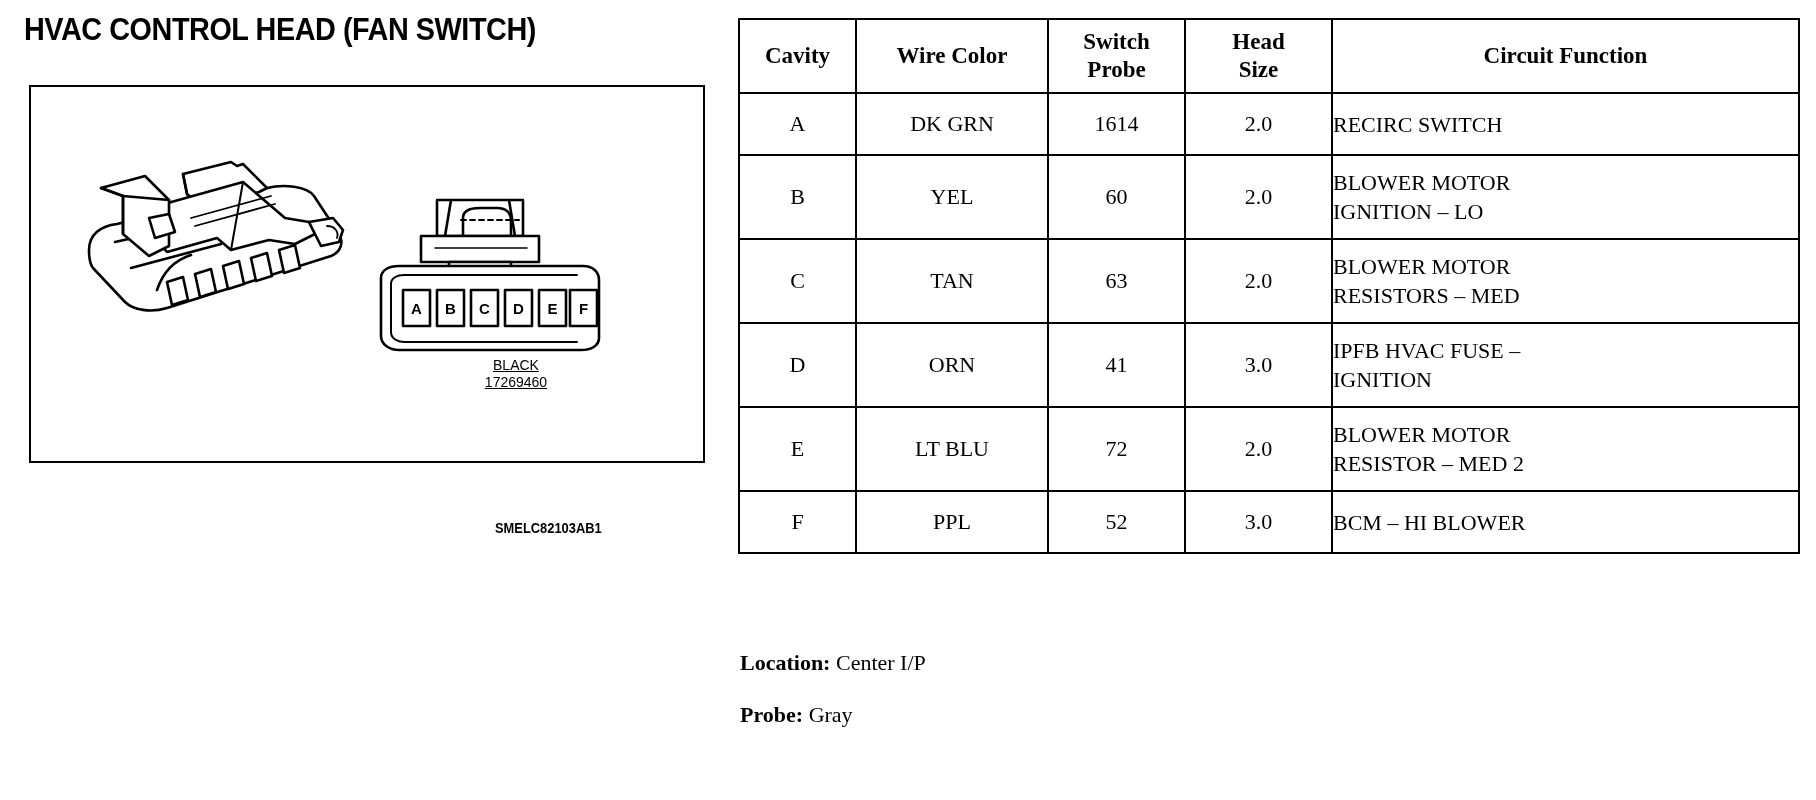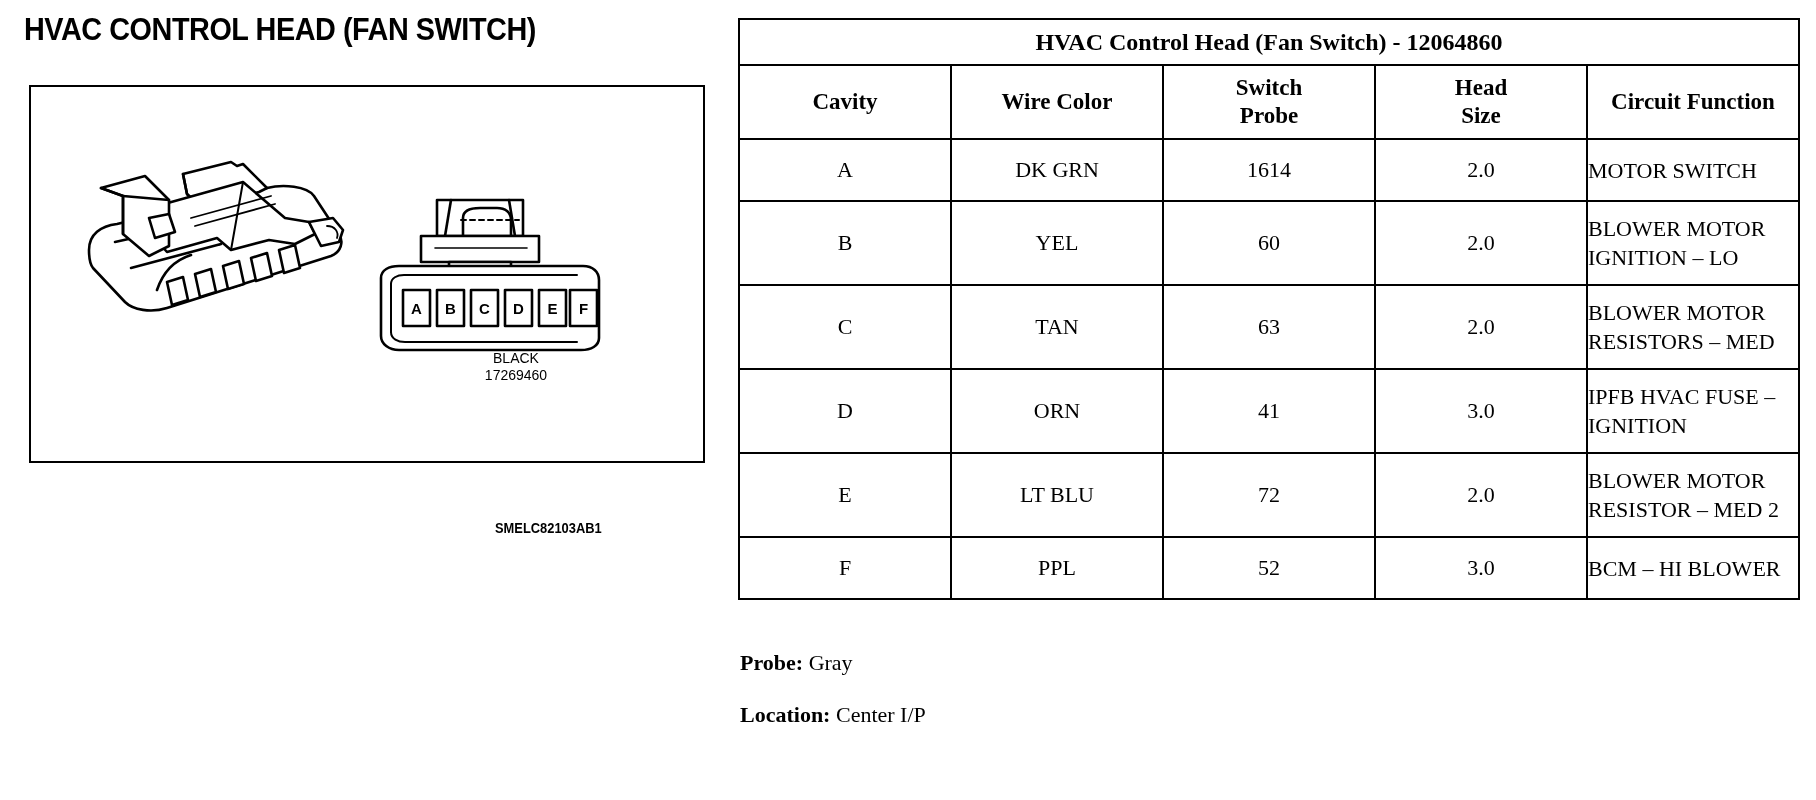--- a/index.html
+++ b/index.html
@@ -27,21 +27,21 @@
   }
 
   #connector-3d{position:absolute;left:40px;top:35px;}
   #pin-diagram{position:absolute;left:340px;top:105px;}
 
   .caption{
     position:absolute;text-align:center;width:200px;
     font-family:"Liberation Sans", sans-serif;
     font-size:14px;color:#000;line-height:17px;
   }
-  #connector-caption{left:385px;top:263px;}
+  #connector-caption{left:385px;top:270px;text-decoration:underline;}
 
   #ref-code{
     position:absolute;left:495px;top:520px;
     font-family:"Liberation Sans", sans-serif;
     font-size:14px;font-weight:bold;color:#000;
     transform:scaleX(0.92);transform-origin:left top;
   }
 
   
   #right-panel{position:absolute;left:738px;top:18px;width:1070px;}
@@ -181,23 +181,20 @@
 
   </div>
 
   <div id="ref-code">SMELC82103AB1</div>
 </div>
 
 <div id="right-panel">
   <table id="pinout-table">
     <tbody>
       <tr>
-        <td id="table-title-cell" colspan="5">HVAC Control Head (Fan Switch) - 12064860</td>
-      </tr>
-      <tr>
         <th class="col-head" style="width:115px">
           <span>Cavity</span>
         </th>
         <th class="col-head" style="width:190px">
           <span>Wire Color</span>
         </th>
         <th class="col-head" style="width:135px">
           <span>Switch</span><br>
           <span>Probe</span>
         </th>
@@ -209,21 +206,21 @@
           <span>Circuit Function</span>
         </th>
       </tr>
 
       <tr>
         <td class="cell center">A</td>
         <td class="cell center">DK GRN</td>
         <td class="cell center">1614</td>
         <td class="cell center">2.0</td>
         <td class="cell func">
-          <div>MOTOR SWITCH</div>
+          <div>RECIRC SWITCH</div>
         </td>
       </tr>
 
       <tr>
         <td class="cell center r-tall">B</td>
         <td class="cell center">YEL</td>
         <td class="cell center">60</td>
         <td class="cell center">2.0</td>
         <td class="cell func">
           <div>BLOWER MOTOR</div>
@@ -272,20 +269,20 @@
         <td class="cell func">
           <div>BCM – HI BLOWER</div>
         </td>
       </tr>
     </tbody>
   </table>
 </div>
 
 <div id="footer-block">
   <div class="footer-line">
+    <span class="lbl">Location:</span>
+    <span class="val">Center I/P</span>
+  </div>
+  <div class="footer-line">
     <span class="lbl">Probe:</span>
     <span class="val">Gray</span>
   </div>
-  <div class="footer-line">
-    <span class="lbl">Location:</span>
-    <span class="val">Center I/P</span>
-  </div>
 </div>
 
 </body></html>

